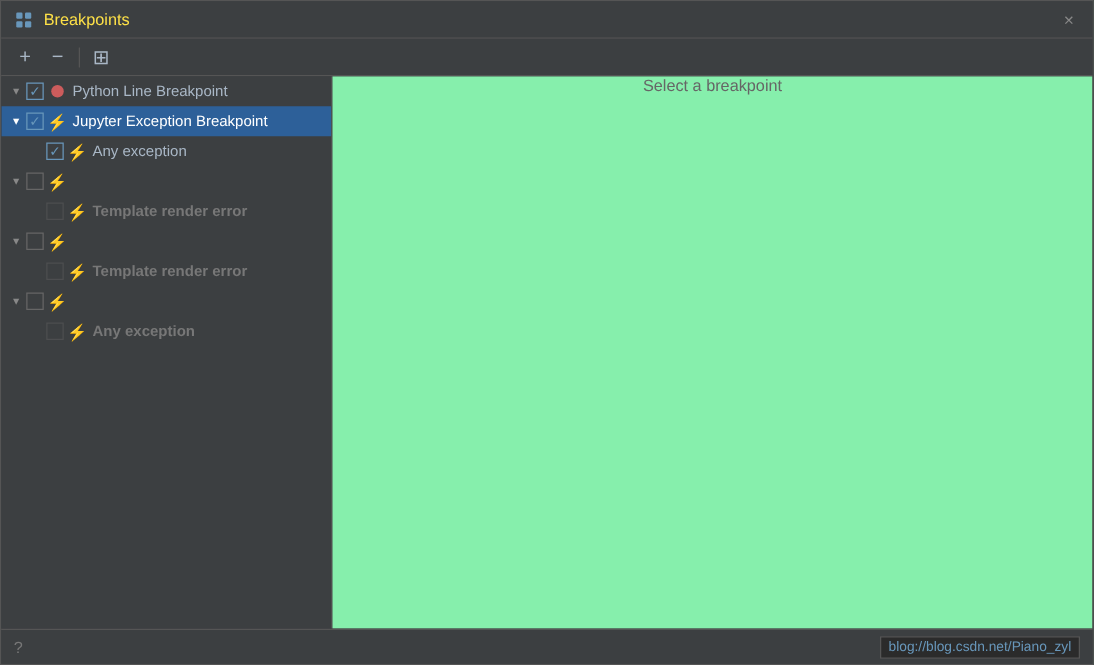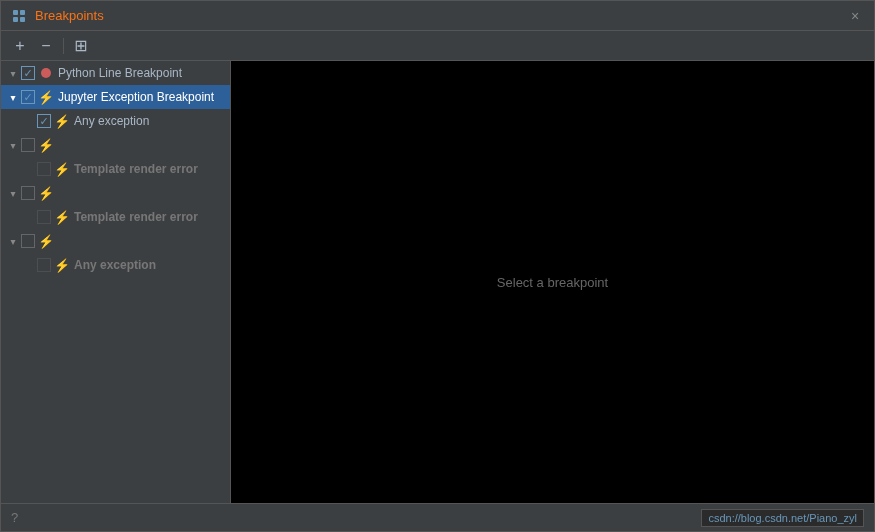--- a/index.html
+++ b/index.html
@@ -41,21 +41,21 @@
     .title-icon {
       width: 16px;
       height: 16px;
       display: flex;
       align-items: center;
       justify-content: center;
       font-size: 12px;
     }
 
     .title-text {
-      color: #f97316;
+      color: #fde047;
       font-size: 13px;
     }
 
     .close-btn {
       cursor: pointer;
       color: #888;
       font-size: 14px;
       width: 18px;
       height: 18px;
       display: flex;
@@ -92,32 +92,31 @@
       margin: 0 2px;
     }
 
     .main-content {
       display: flex;
       flex: 1;
       overflow: hidden;
     }
 
     .left-panel {
-      width: 230px;
+      width: 265px;
       background: #3c3f41;
       border-right: 1px solid #555;
       overflow-y: auto;
       flex-shrink: 0;
     }
 
     .right-panel {
       flex: 1;
-      background: #000000;
-      display: flex;
-      align-items: center;
+      background: #86efac;
+      display: flex;
       justify-content: center;
     }
 
     .select-hint {
       color: #666;
       font-size: 13px;
     }
 
     .tree-item {
       display: flex;
@@ -337,15 +336,15 @@
 
     </div>
 
     <div class="right-panel">
       <span class="select-hint">Select a breakpoint</span>
     </div>
   </div>
 
   <div class="bottom-bar">
     <div class="bottom-help">?</div>
-    <div class="bottom-link">csdn://blog.csdn.net/Piano_zyl</div>
+    <div class="bottom-link">blog://blog.csdn.net/Piano_zyl</div>
   </div>
 </div>
 
 </body></html>

